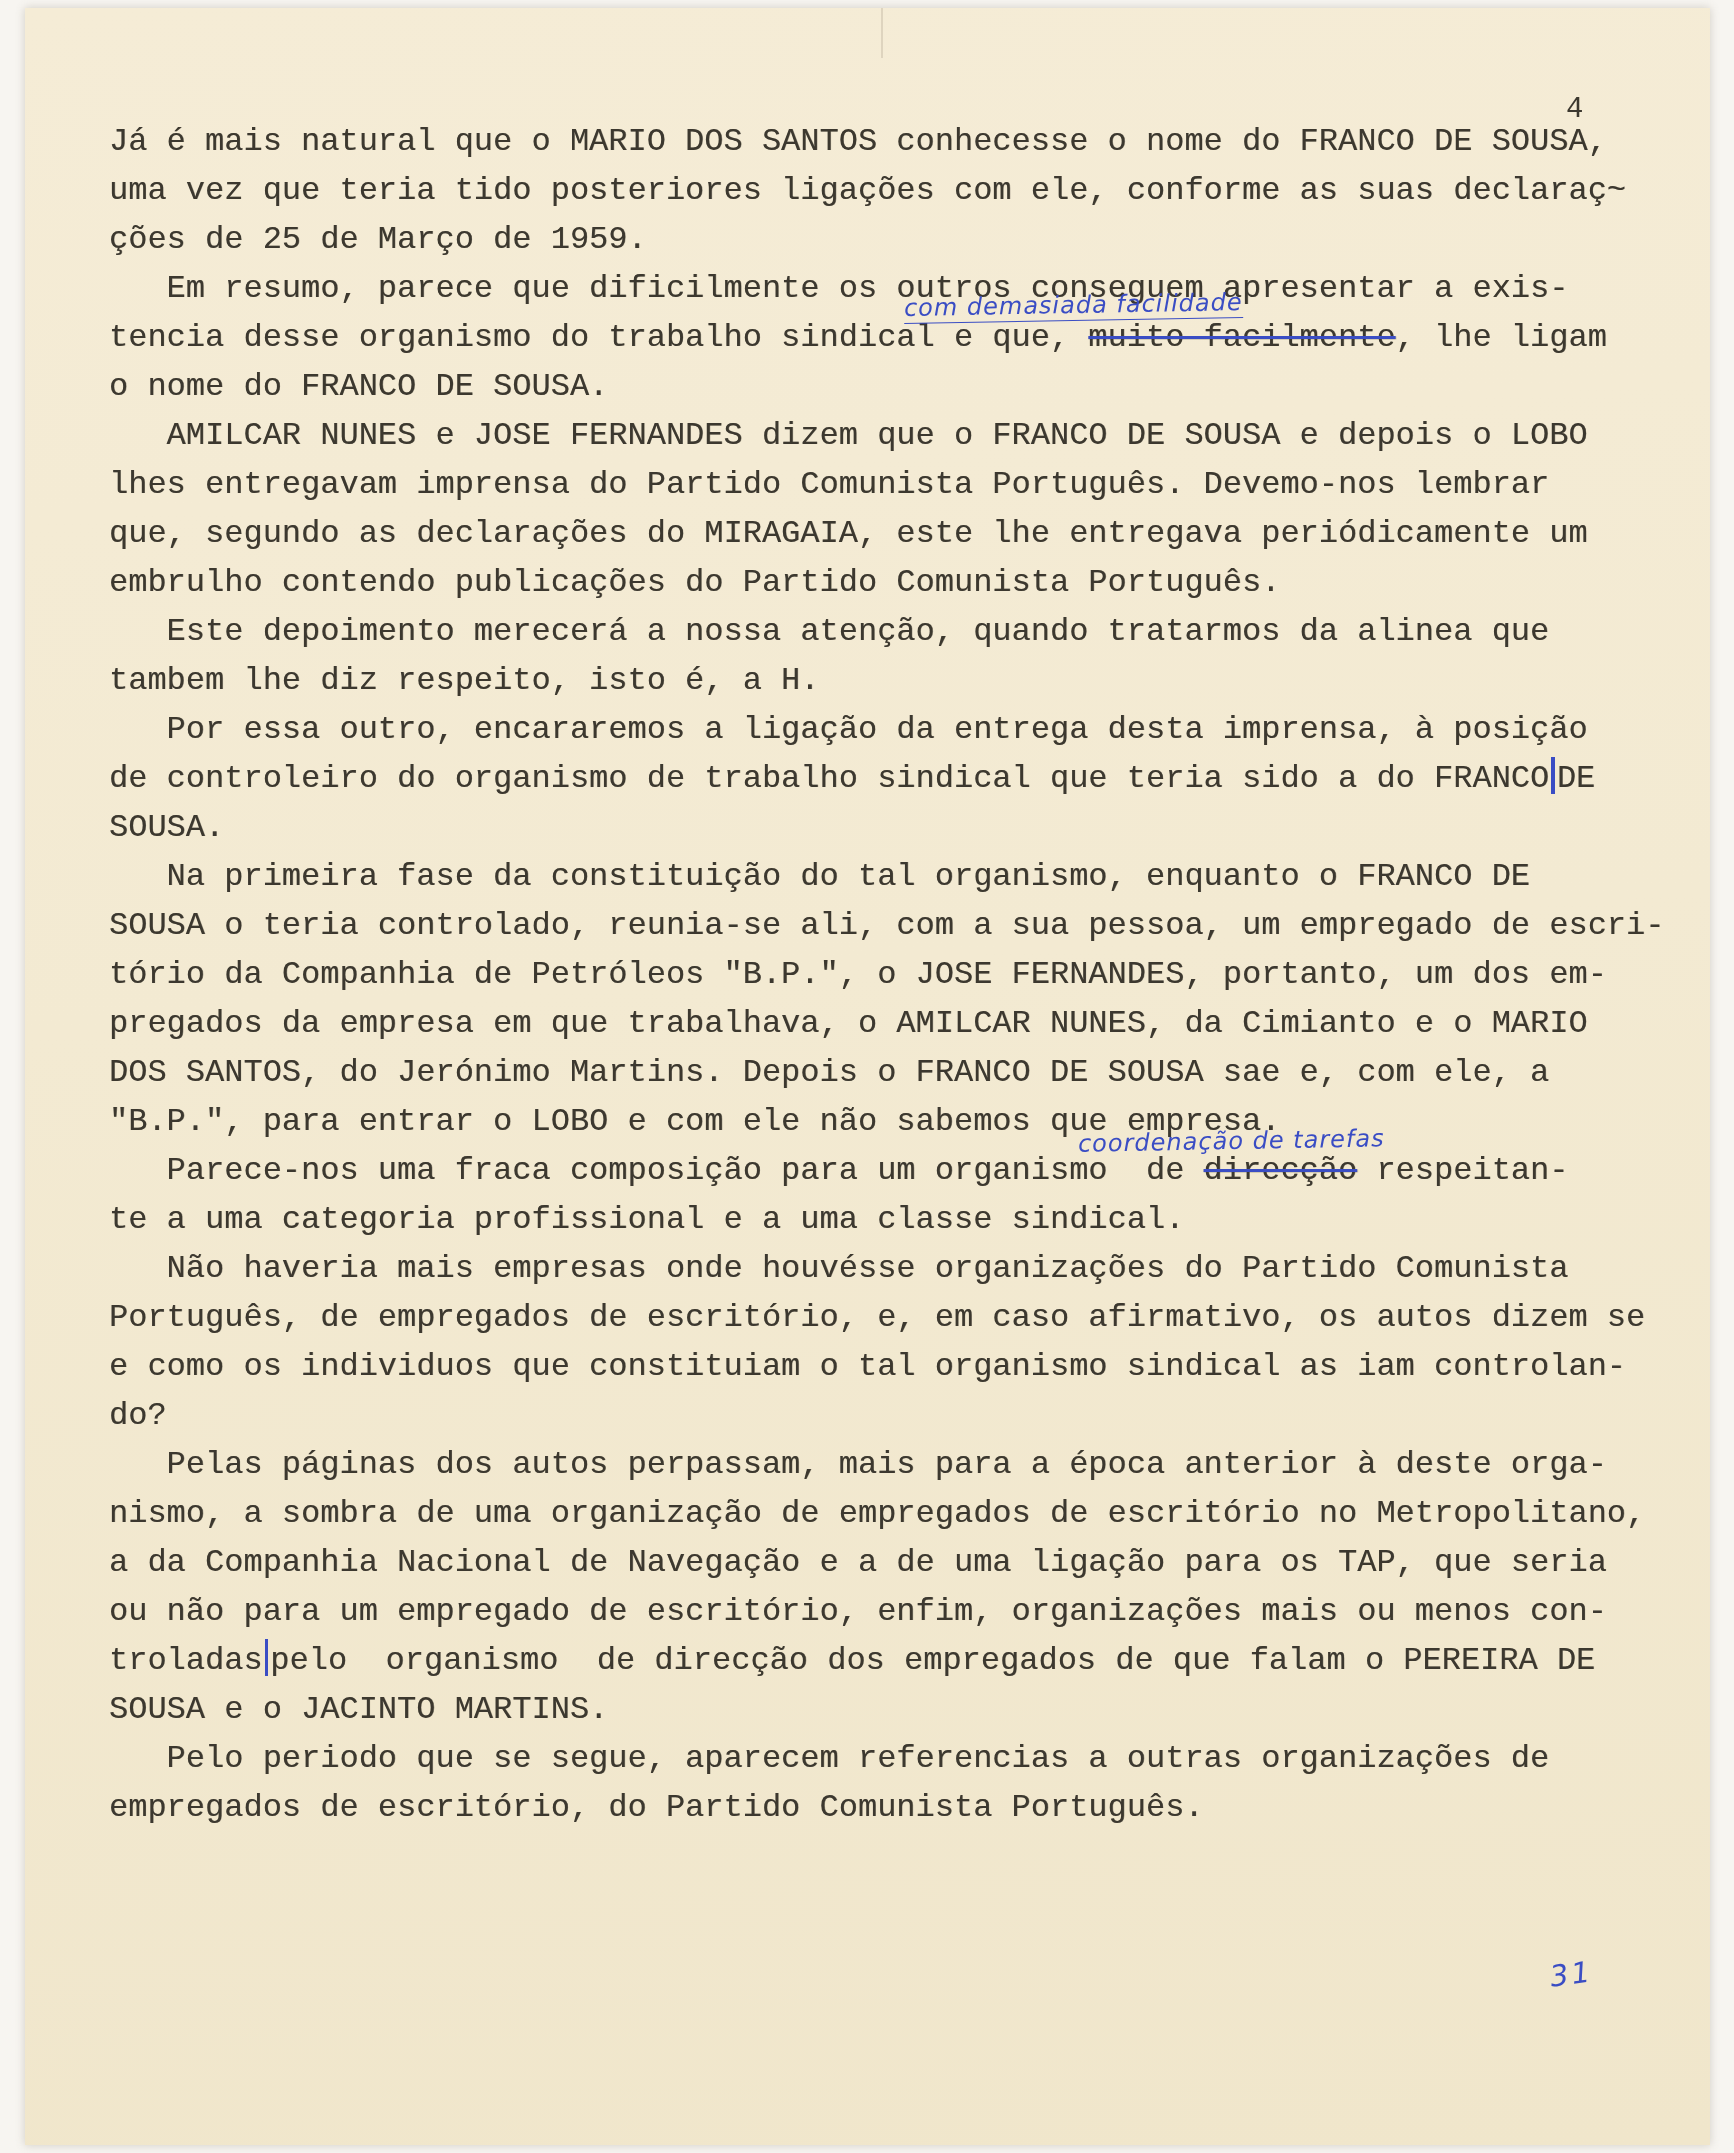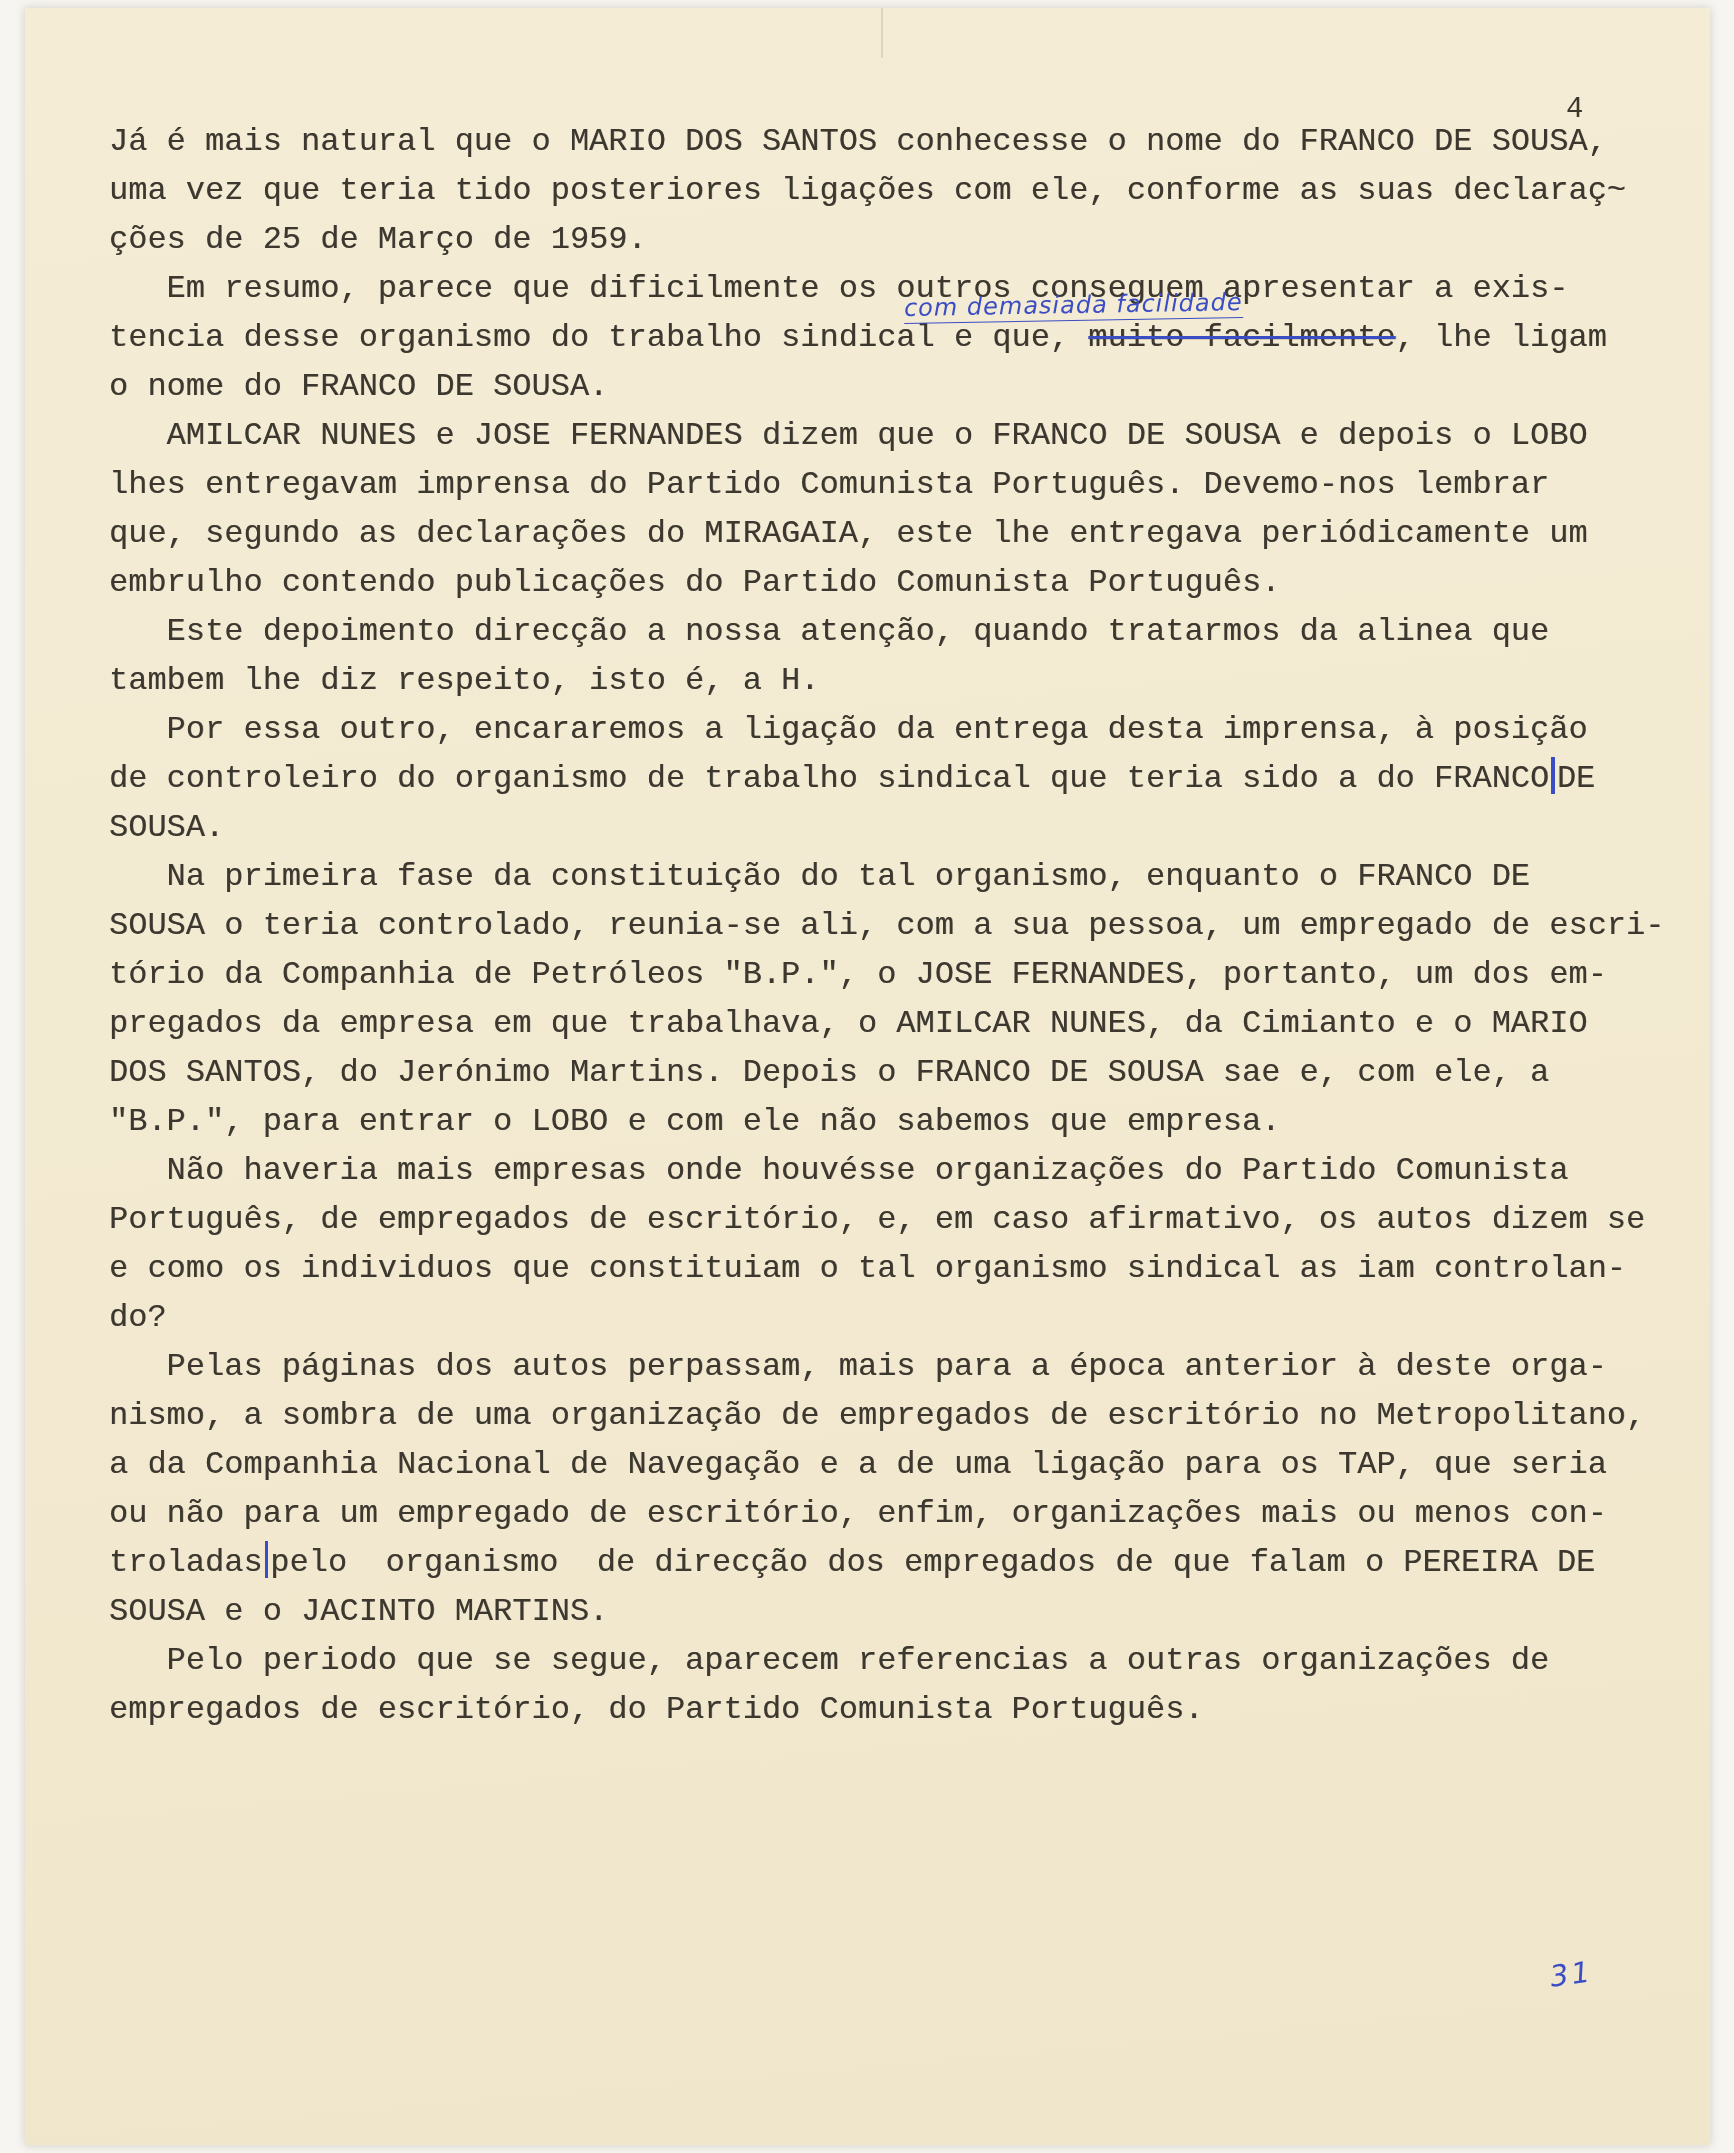--- a/index.html
+++ b/index.html
@@ -83,29 +83,30 @@
   <div class="paper">
     <div class="fold"></div>
     <div class="page-number">4</div>
     <div class="text-block"><div class="para"><span>Já é mais natural que o MARIO DOS SANTOS conhecesse o nome do FRANCO DE SOUSA,
 uma vez que teria tido posteriores ligações com ele, conforme as suas declaraç~
 ções de 25 de Março de 1959.</span></div><div class="para"><span>   Em resumo, parece que dificilmente os outros conseguem apresentar a exis-
 tencia desse organismo do trabalho sindical e que, </span><span class="edit"><span class="ins underlined" style="left: -184px;">com demasiada facilidade</span><span class="strike">muito facilmente</span></span><span>, lhe ligam
 o nome do FRANCO DE SOUSA.</span></div><div class="para"><span>   AMILCAR NUNES e JOSE FERNANDES dizem que o FRANCO DE SOUSA e depois o LOBO
 lhes entregavam imprensa do Partido Comunista Português. Devemo-nos lembrar
 que, segundo as declarações do MIRAGAIA, este lhe entregava periódicamente um
-embrulho contendo publicações do Partido Comunista Português.</span></div><div class="para"><span>   Este depoimento direcção a nossa atenção, quando tratarmos da alinea que
+embrulho contendo publicações do Partido Comunista Português.</span></div><div class="para"><span>   Este depoimento merecerá a nossa atenção, quando tratarmos da alinea que
 tambem lhe diz respeito, isto é, a H.</span></div><div class="para"><span>   Por essa outro, encararemos a ligação da entrega desta imprensa, à posição
 de controleiro do organismo de trabalho sindical que teria sido a do FRANCO</span><span class="mark"></span><span>DE
 SOUSA.</span></div><div class="para"><span>   Na primeira fase da constituição do tal organismo, enquanto o FRANCO DE
 SOUSA o teria controlado, reunia-se ali, com a sua pessoa, um empregado de escri-
 tório da Companhia de Petróleos "B.P.", o JOSE FERNANDES, portanto, um dos em-
 pregados da empresa em que trabalhava, o AMILCAR NUNES, da Cimianto e o MARIO
 DOS SANTOS, do Jerónimo Martins. Depois o FRANCO DE SOUSA sae e, com ele, a
-"B.P.", para entrar o LOBO e com ele não sabemos que empresa.</span></div><div class="para"><span>   Não haveria mais empresas onde houvésse organizações do Partido Comunista
+"B.P.", para entrar o LOBO e com ele não sabemos que empresa.</span></div><div class="para"><span>   Parece-nos uma fraca composição para um organismo  de </span><span class="edit"><span class="ins" style="left: -126px;">coordenação de tarefas</span><span class="strike">direcção</span></span><span> respeitan-
+te a uma categoria profissional e a uma classe sindical.</span></div><div class="para"><span>   Não haveria mais empresas onde houvésse organizações do Partido Comunista
 Português, de empregados de escritório, e, em caso afirmativo, os autos dizem se
 e como os individuos que constituiam o tal organismo sindical as iam controlan-
 do?</span></div><div class="para"><span>   Pelas páginas dos autos perpassam, mais para a época anterior à deste orga-
 nismo, a sombra de uma organização de empregados de escritório no Metropolitano,
 a da Companhia Nacional de Navegação e a de uma ligação para os TAP, que seria
 ou não para um empregado de escritório, enfim, organizações mais ou menos con-
 troladas</span><span class="mark"></span><span>pelo  organismo  de direcção dos empregados de que falam o PEREIRA DE
 SOUSA e o JACINTO MARTINS.</span></div><div class="para"><span>   Pelo periodo que se segue, aparecem referencias a outras organizações de
 empregados de escritório, do Partido Comunista Português.</span></div></div>
     <div class="stamp">31</div>

